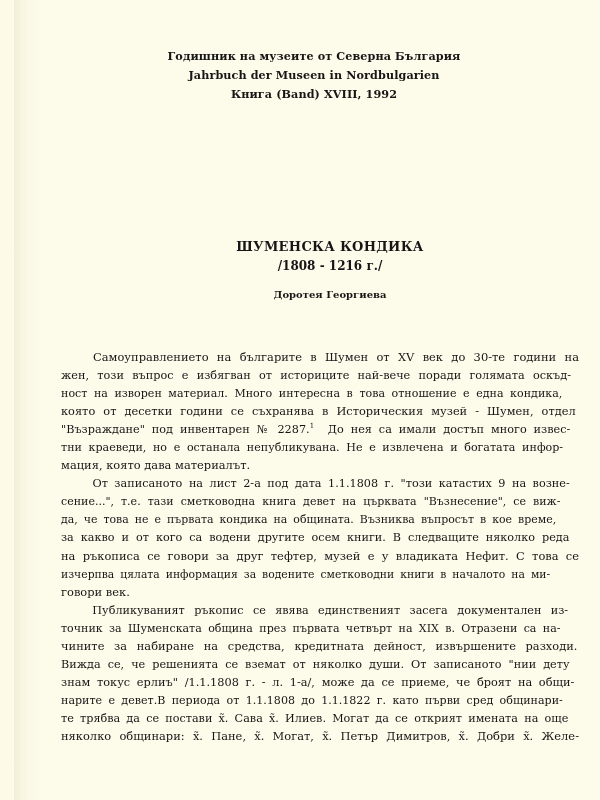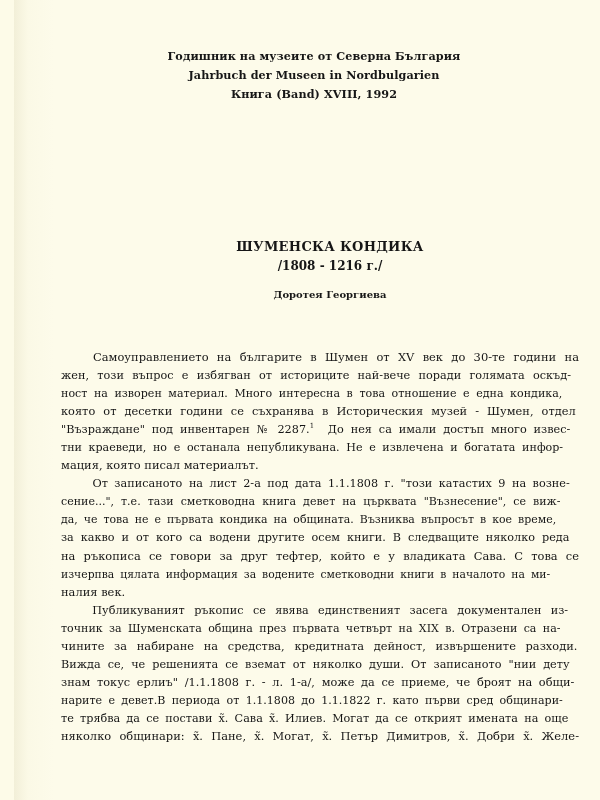--- a/index.html
+++ b/index.html
@@ -101,28 +101,28 @@
     <div class="article-author">Доротея Георгиева</div>
   </div>
 
   <div class="body-text">
     <div class="body-line indent"><span>Самоуправлението на българите в Шумен от XV век до 30-те години на</span></div>
     <div class="body-line" style="transform-origin: left top; transform: scaleX(0.984586);"><span>жен, този въпрос е избягван от историците най-вече поради голямата оскъд-</span></div>
     <div class="body-line" style="transform-origin: left top; transform: scaleX(0.967772);"><span>ност на изворен материал. Много интересна в това отношение е една кондика,</span></div>
     <div class="body-line" style="transform-origin: left top; transform: scaleX(0.993497);"><span>която от десетки години се съхранява в Историческия музей - Шумен, отдел</span></div>
     <div class="body-line" style="transform-origin: left top; transform: scaleX(0.983243);"><span>"Възраждане" под инвентарен № 2287.</span><sup>1</sup><span style="white-space:pre;">  До нея са имали достъп много извес-</span></div>
     <div class="body-line" style="transform-origin: left top; transform: scaleX(0.969272);"><span>тни краеведи, но е останала непубликувана. Не е извлечена и богатата инфор-</span></div>
-    <div class="body-line last"><span>мация, която писал материалът.</span></div>
+    <div class="body-line last"><span>мация, която дава материалът.</span></div>
     <div class="body-line indent" style="transform-origin: left top; transform: scaleX(0.982159);"><span>От записаното на лист 2-а под дата 1.1.1808 г. "този катастих 9 на возне-</span></div>
     <div class="body-line" style="transform-origin: left top; transform: scaleX(0.964057);"><span>сение...", т.е. тази сметководна книга девет на църквата "Възнесение", се виж-</span></div>
     <div class="body-line" style="transform-origin: left top; transform: scaleX(0.955857);"><span>да, че това не е първата кондика на общината. Възниква въпросът в кое време,</span></div>
     <div class="body-line" style="transform-origin: left top; transform: scaleX(0.981496);"><span>за какво и от кого са водени другите осем книги. В следващите няколко реда</span></div>
-    <div class="body-line"><span>на ръкописа се говори за друг тефтер, който е у владиката Сава. С това се</span></div>
+    <div class="body-line"><span>на ръкописа се говори за друг тефтер, музей е у владиката Нефит. С това се</span></div>
     <div class="body-line" style="transform-origin: left top; transform: scaleX(0.944448);"><span>изчерпва цялата информация за водените сметководни книги в началото на ми-</span></div>
-    <div class="body-line last"><span>налия век.</span></div>
+    <div class="body-line last"><span>говори век.</span></div>
     <div class="body-line indent" style="transform-origin: left top; transform: scaleX(0.979068);"><span>Публикуваният ръкопис се явява единственият засега документален из-</span></div>
     <div class="body-line" style="transform-origin: left top; transform: scaleX(0.964197);"><span>точник за Шуменската община през първата четвърт на XIX в. Отразени са на-</span></div>
     <div class="body-line" style="transform-origin: left top; transform: scaleX(0.996933);"><span>чините за набиране на средства, кредитната дейност, извършените разходи.</span></div>
     <div class="body-line" style="transform-origin: left top; transform: scaleX(0.981758);"><span>Вижда се, че решенията се вземат от няколко души. От записаното "нии дету</span></div>
     <div class="body-line" style="transform-origin: left top; transform: scaleX(0.99121);"><span>знам токус ерлиъ" /1.1.1808 г. - л. 1-а/, може да се приеме, че броят на общи-</span></div>
     <div class="body-line" style="transform-origin: left top; transform: scaleX(0.968818);"><span>нарите е девет.В периода от 1.1.1808 до 1.1.1822 г. като първи сред общинари-</span></div>
     <div class="body-line" style="transform-origin: left top; transform: scaleX(0.979351);"><span>те трябва да се постави х̃. Сава х̃. Илиев. Могат да се открият имената на още</span></div>
     <div class="body-line"><span>няколко общинари: х̃. Пане, х̃. Могат, х̃. Петър Димитров, х̃. Добри х̃. Желе-</span></div>
   </div>
 

